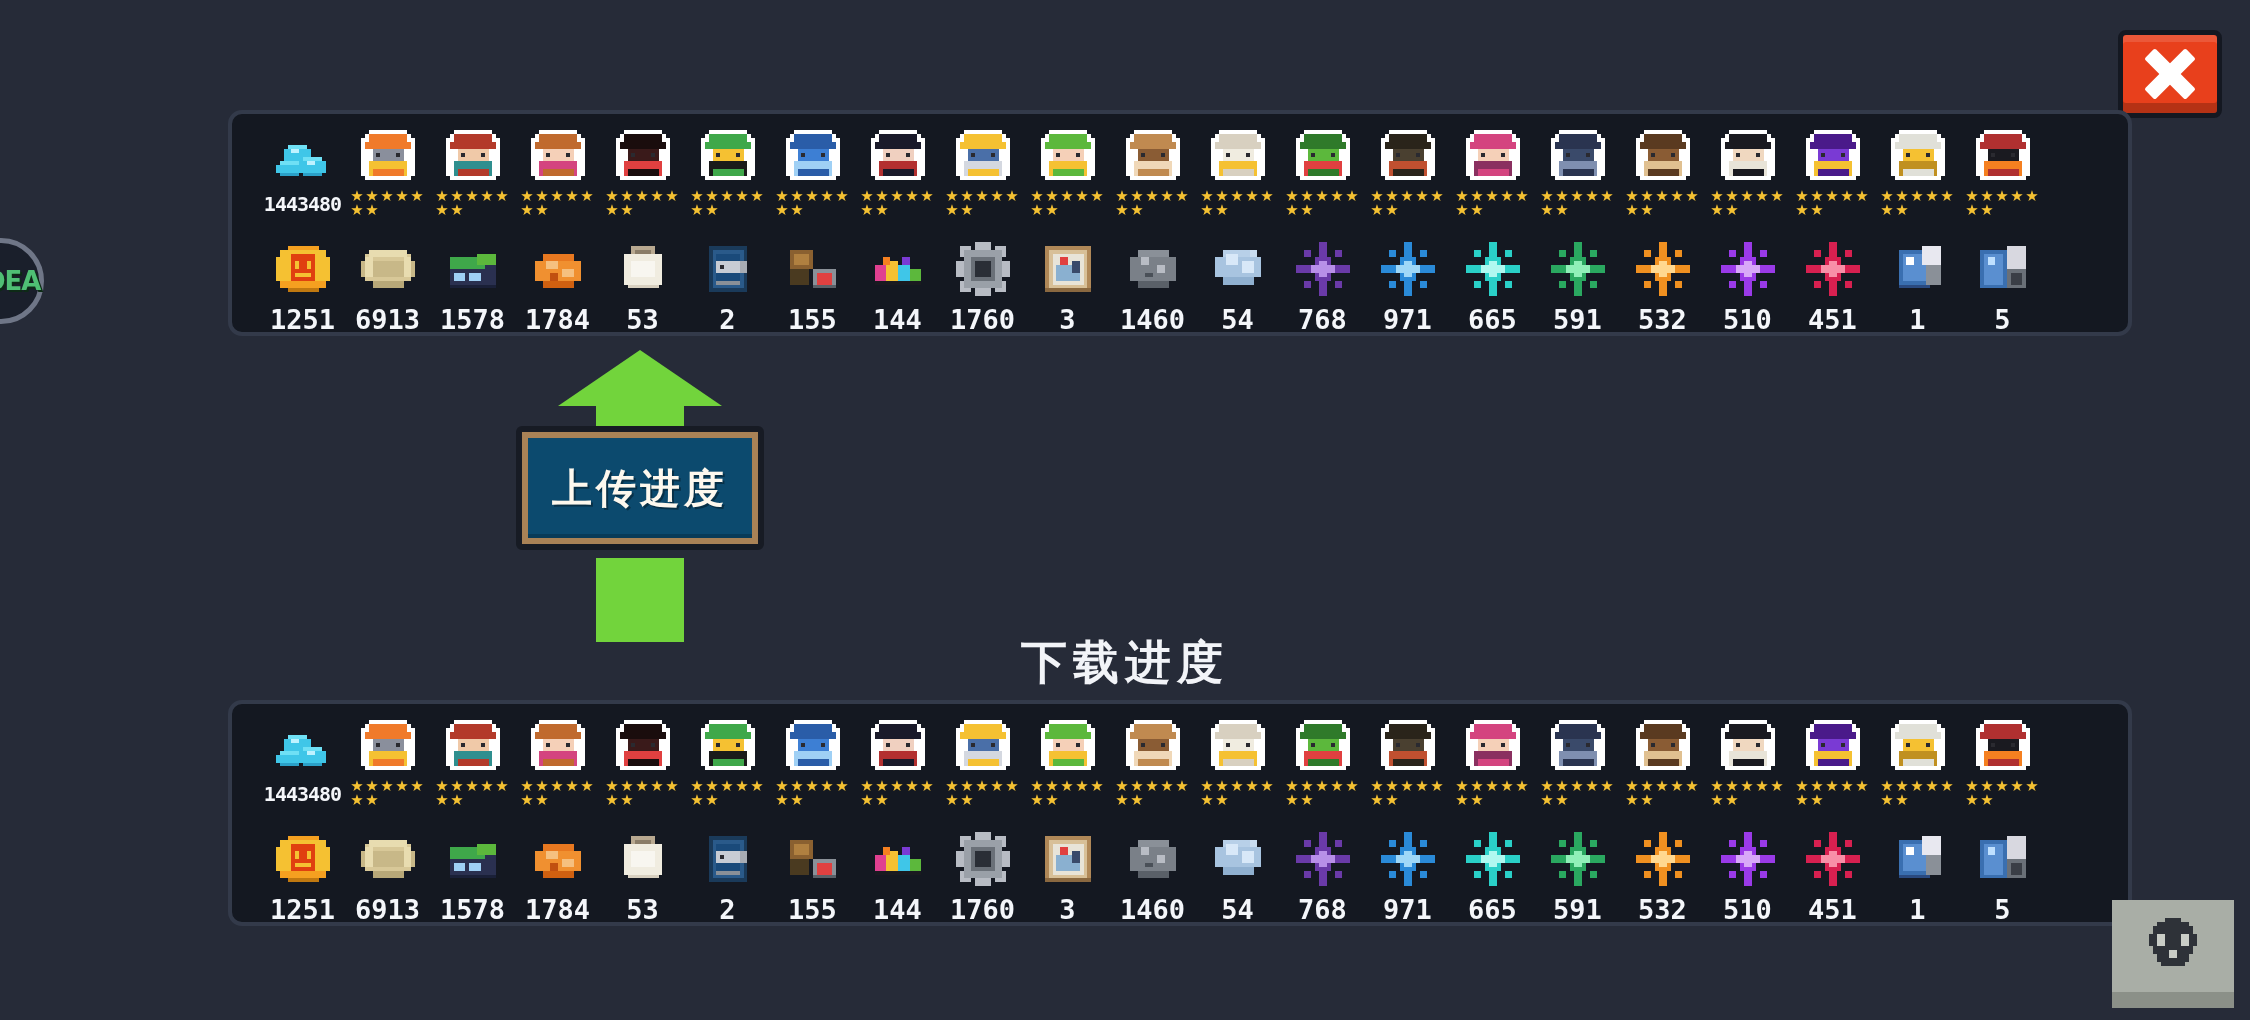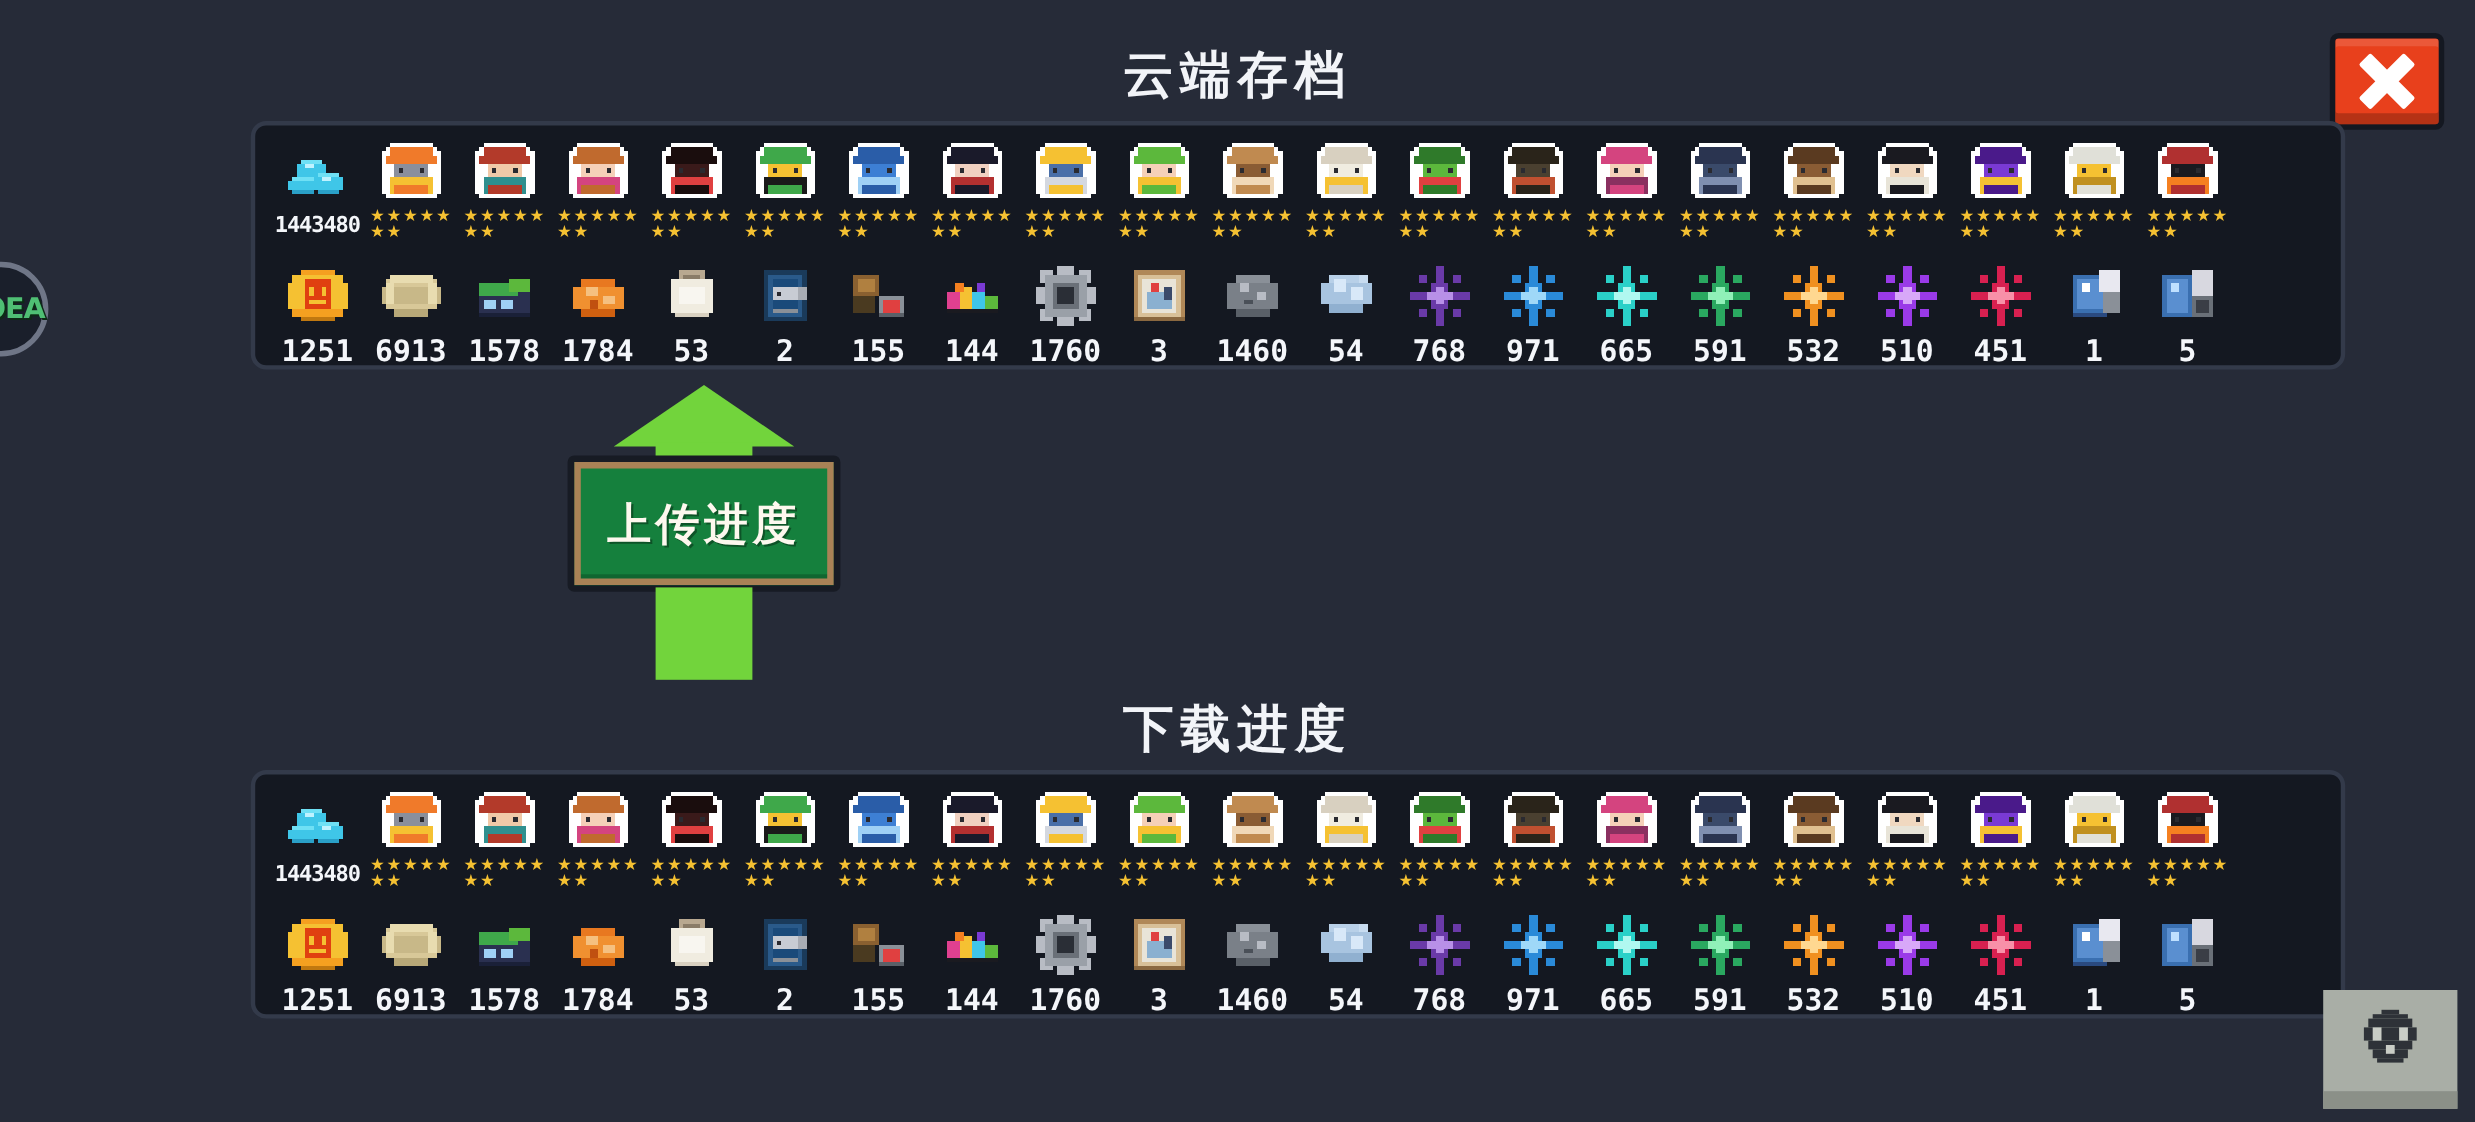--- a/index.html
+++ b/index.html
@@ -54,21 +54,21 @@
   }
   #cloud-title { top: 38px; }
   #local-title { top: 632px; }
 
   
   .save-panel {
     position: absolute; left: 228px; width: 1904px;
     background: #141821;
     border: 4px solid #333a4a;
     border-radius: 14px;
-    padding: 12px 14px 10px 14px;
+    padding: 12px 14px 10px 28px;
   }
   #cloud-panel { top: 110px; height: 226px; }
   #local-panel { top: 700px; height: 226px; }
 
   .row { display: flex; align-items: flex-start; }
   .row-chars { height: 112px; }
   .row-items { height: 96px; }
 
   .cell {
     width: 85px; flex: 0 0 85px;
@@ -120,22 +120,22 @@
   }
   
   #arrow-up .head { top: 0; border-bottom: 56px solid #72d43c; }
   #arrow-up .shaft { top: 52px; background: #72d43c; height: 40px; }
   
   #arrow-down .head { bottom: -10px; border-top: 62px solid #3fd1e0; }
   #arrow-down .shaft { top: -2px; background: #3fd1e0; height: 62px; }
 
   .action-btn {
     position: relative; width: 248px; height: 124px;
-    margin: 0 auto;
-    background: #15803d;
+    margin: 12px auto;
+    background: #0c4a6e;
     border: 6px solid #171b24;
     border-radius: 6px;
     display: flex; align-items: center; justify-content: center;
     cursor: pointer;
     box-shadow: inset 0 0 0 6px #a98256, inset 0 -10px 0 rgba(0,0,0,.2);
   }
   .action-btn span {
     color: #fdf8ee; font-size: 40px; font-weight: bold; letter-spacing: 4px;
     text-shadow: 2px 2px 0 rgba(0,0,0,.35);
   }
@@ -176,21 +176,20 @@
 <div id="root">
 
   <div class="edge-badge">
     <span>OEA</span>
   </div>
 
   <div class="close-btn">
     <div class="x"></div>
   </div>
 
-  <div class="section-title" id="cloud-title">云端存档</div>
 
   <div class="save-panel" id="cloud-panel">
     <div class="row row-chars" id="cloud-chars">
         <div class="cell">
       <div class="sprite">
             <svg viewBox="0 0 16 16" shape-rendering="crispEdges">
               <rect x="4" y="5" width="5" height="2" fill="#6fe0f5"></rect>
               <rect x="3" y="6" width="7" height="3" fill="#3fc6e8"></rect>
               <rect x="4" y="9" width="5" height="1" fill="#2aa0c8"></rect>
               <rect x="8" y="8" width="5" height="2" fill="#6fe0f5"></rect>

